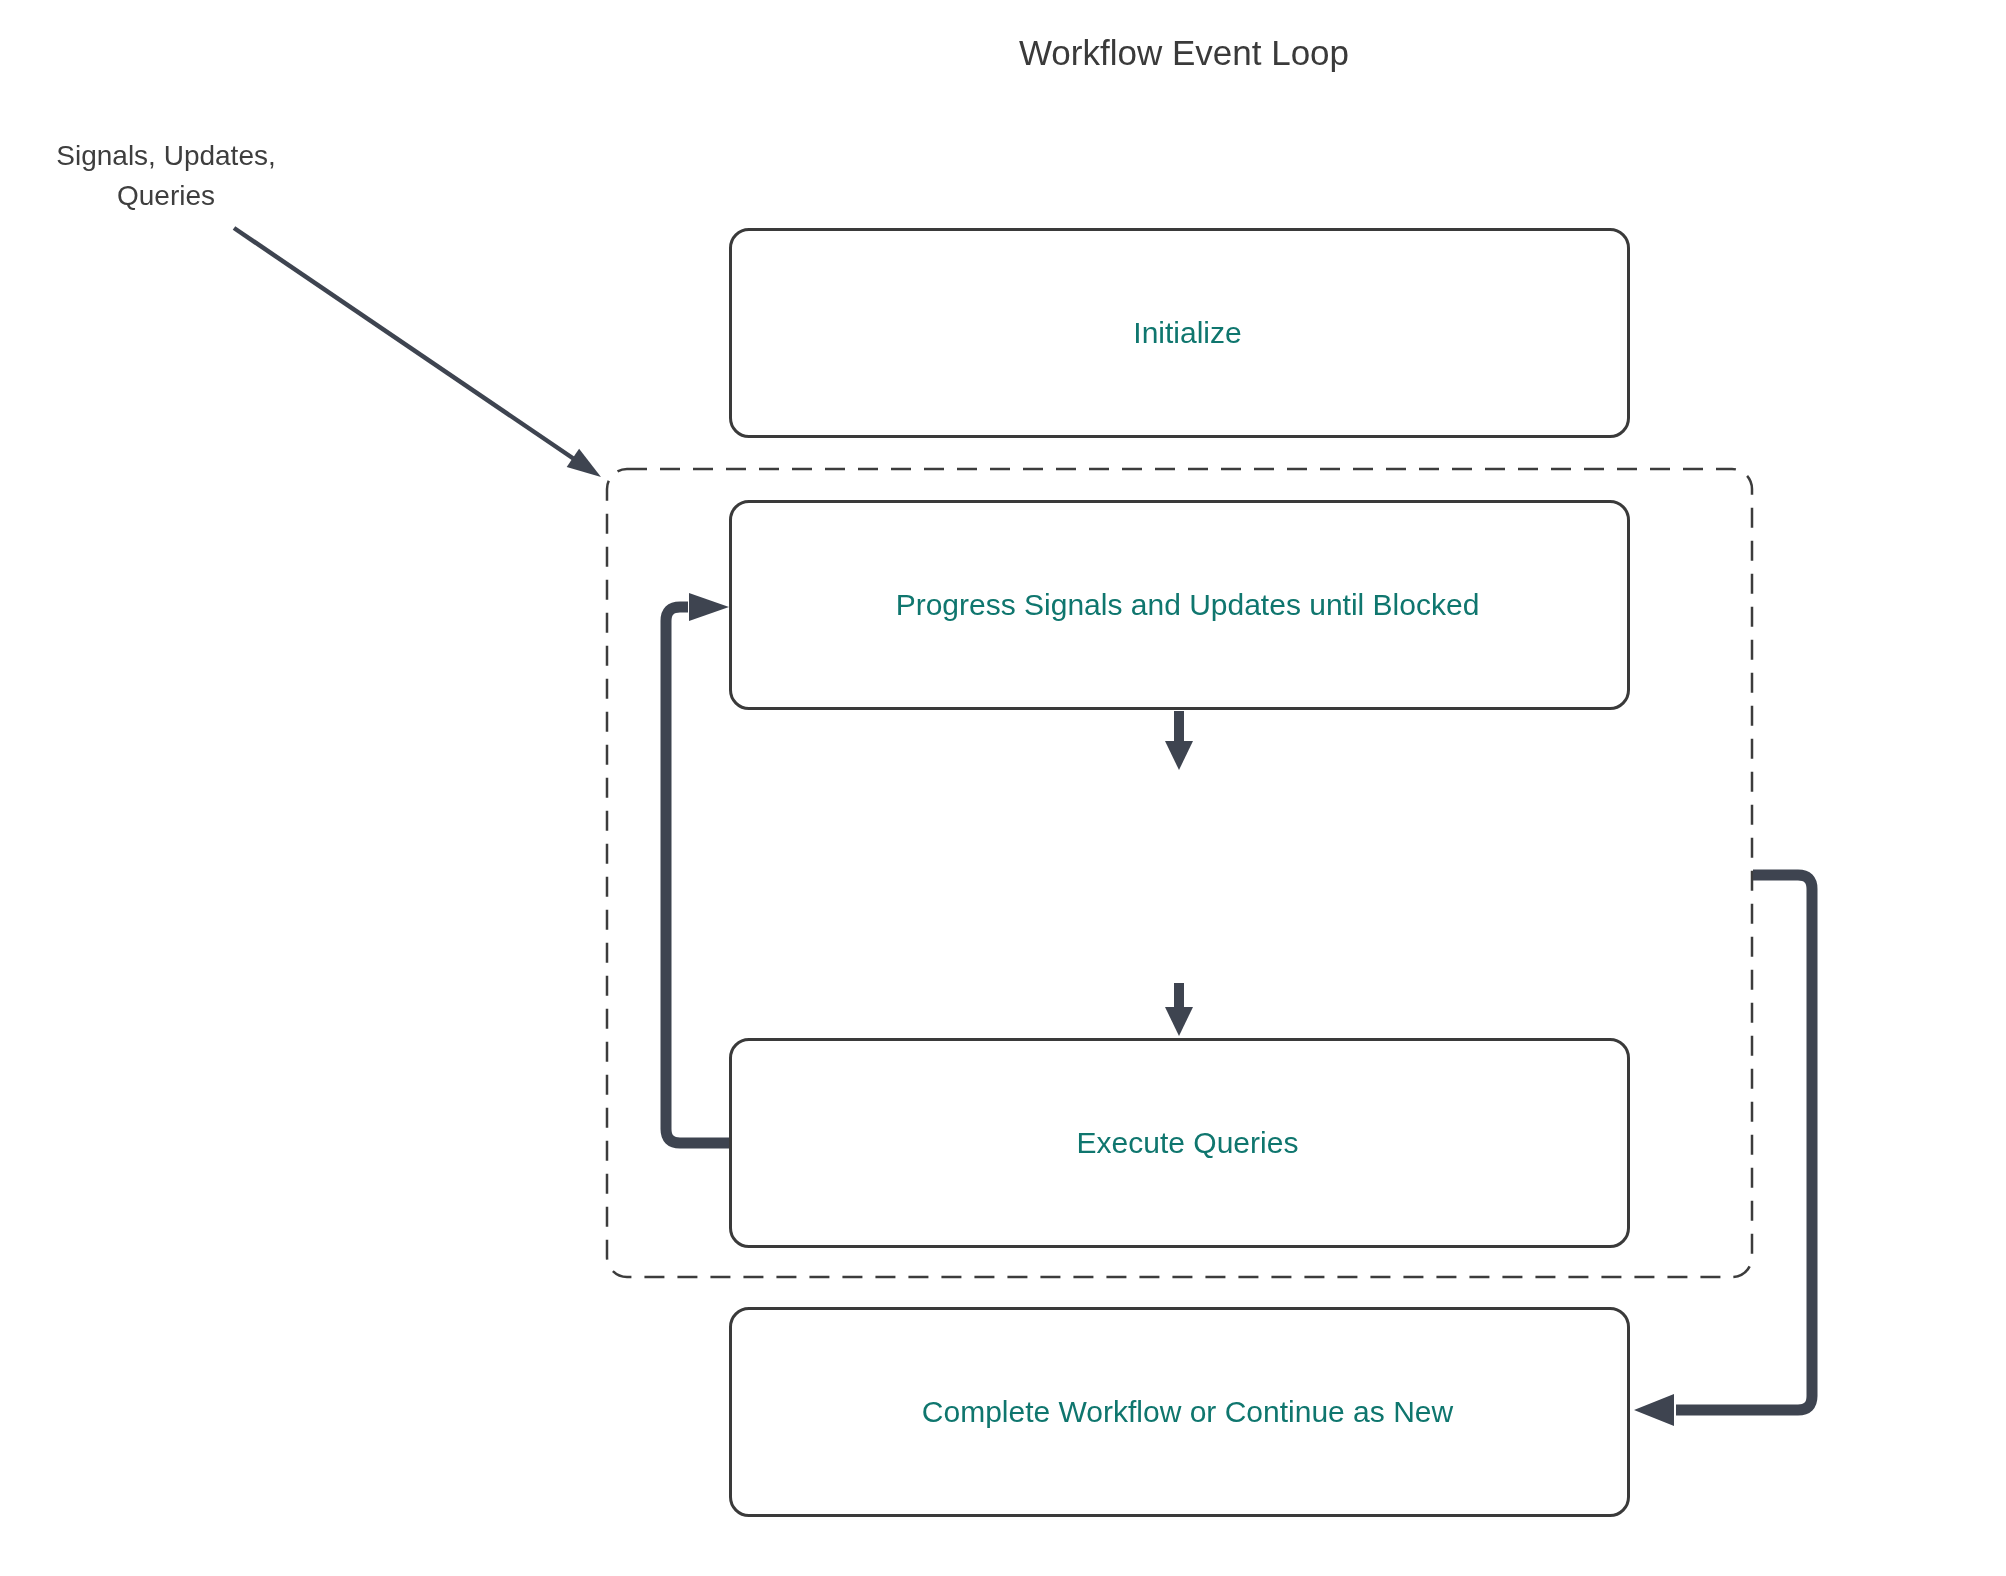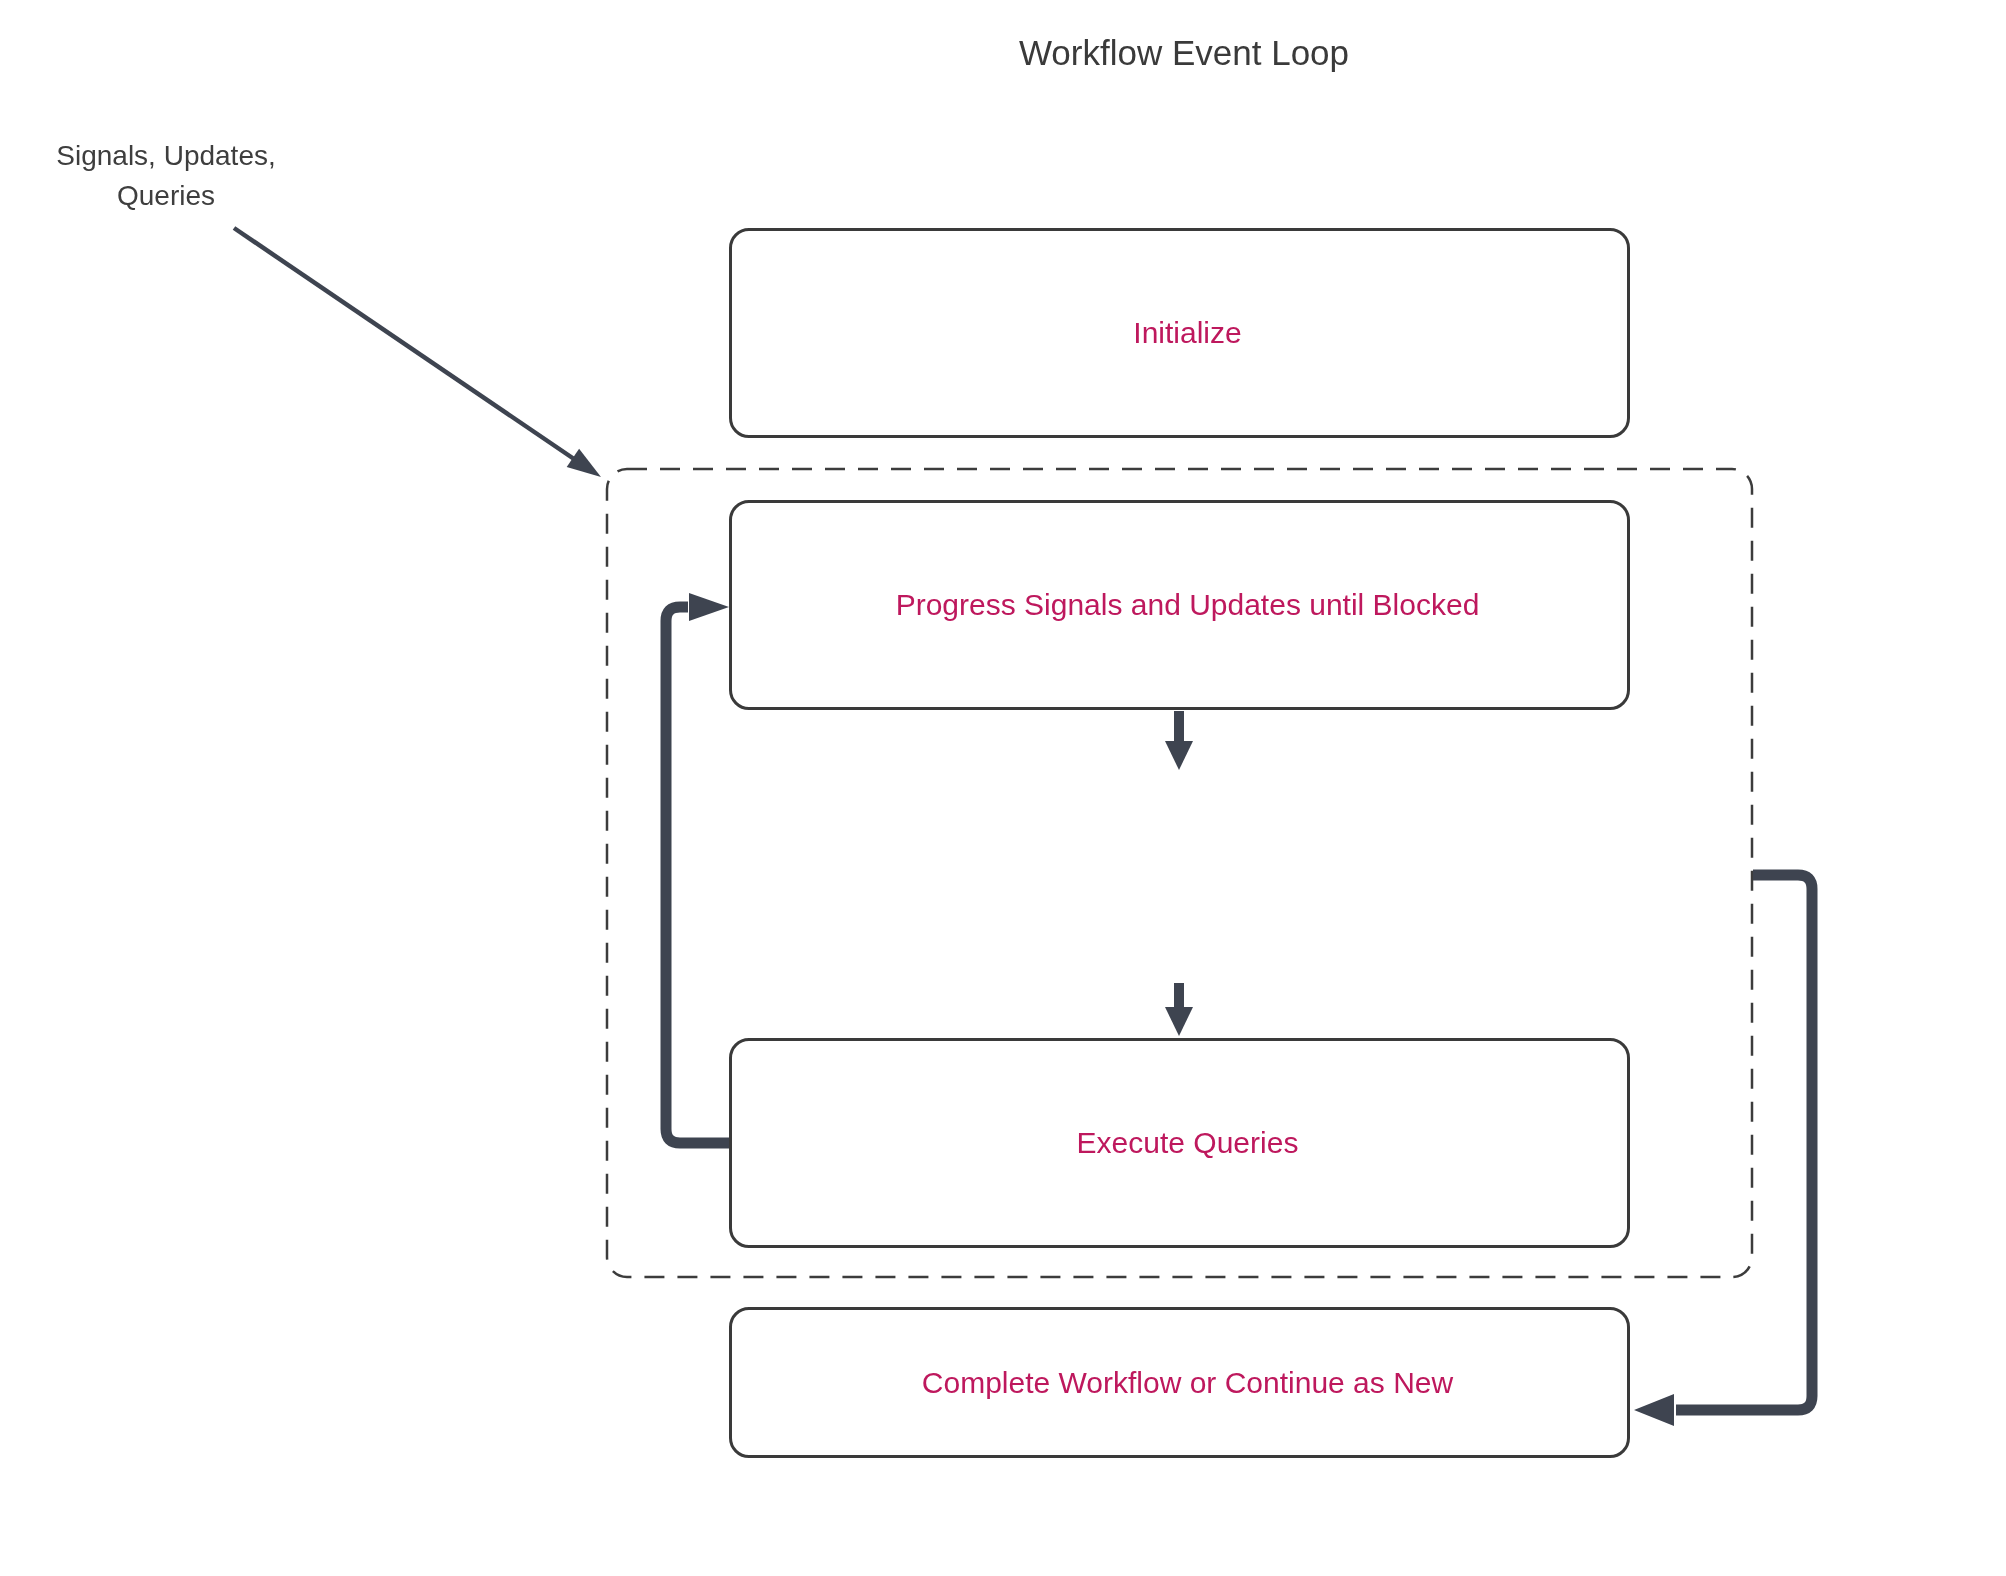--- a/index.html
+++ b/index.html
@@ -42,28 +42,28 @@
     left: 729px;
     height: 210px;
     border: 3px solid #3a3a3a;
     border-radius: 20px;
     background: #ffffff;
     display: flex;
     align-items: center;
     justify-content: center;
     text-align: center;
     font-size: 30px;
-    color: #be185d;
+    color: #0f766e;
     padding-left: 16px;
   }
   #node-initialize        { top: 228px; }
   #node-progress-signals  { top: 500px; }
   #node-progress-workflow { top: 772px; }
   #node-execute-queries   { top: 1038px; }
-  #node-complete          { top: 1307px; height: 151px; }
+  #node-complete          { top: 1307px; height: 210px; }
   #arrow-layer {
     position: absolute;
     left: 0; top: 0;
     width: 2006px;
     height: 1576px;
     pointer-events: none;
   }
 </style>
 </head>
 <body>

